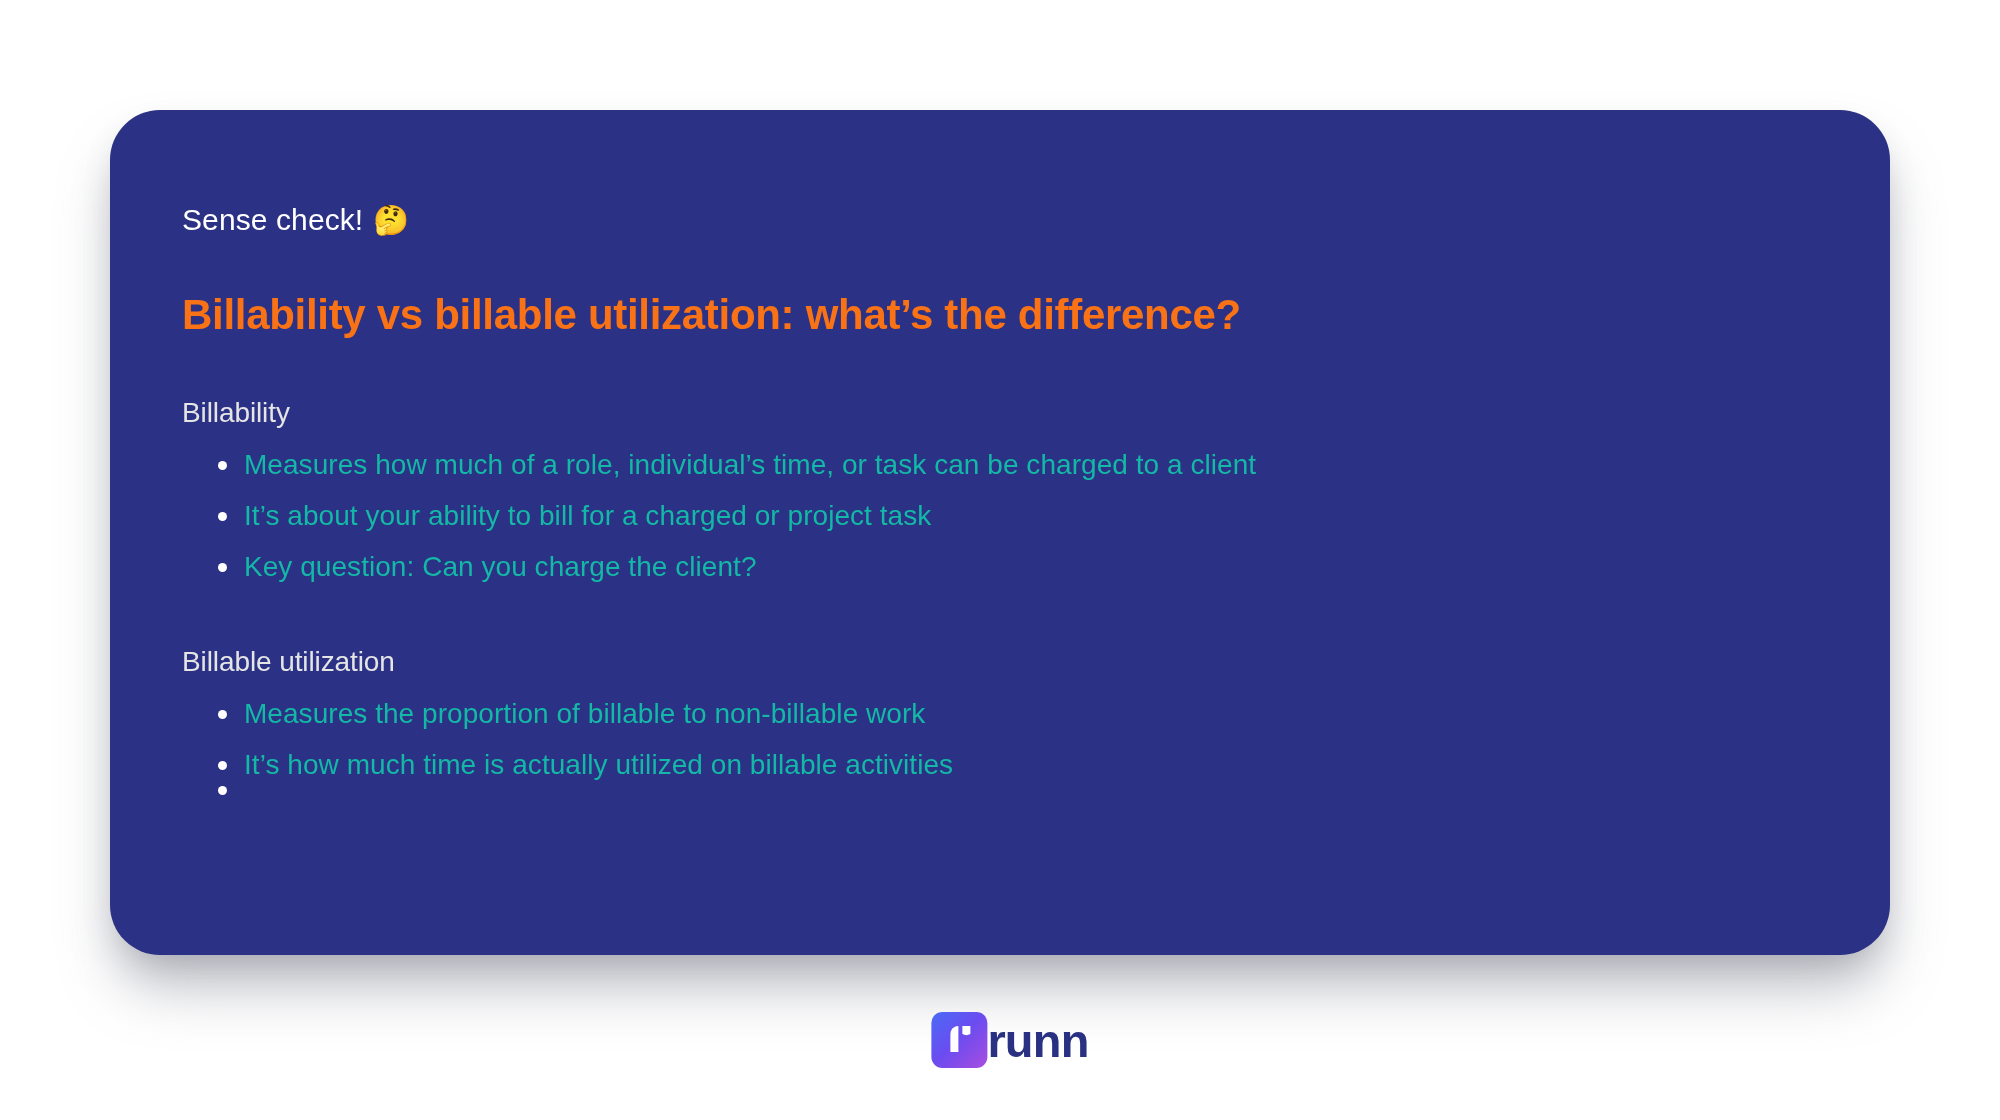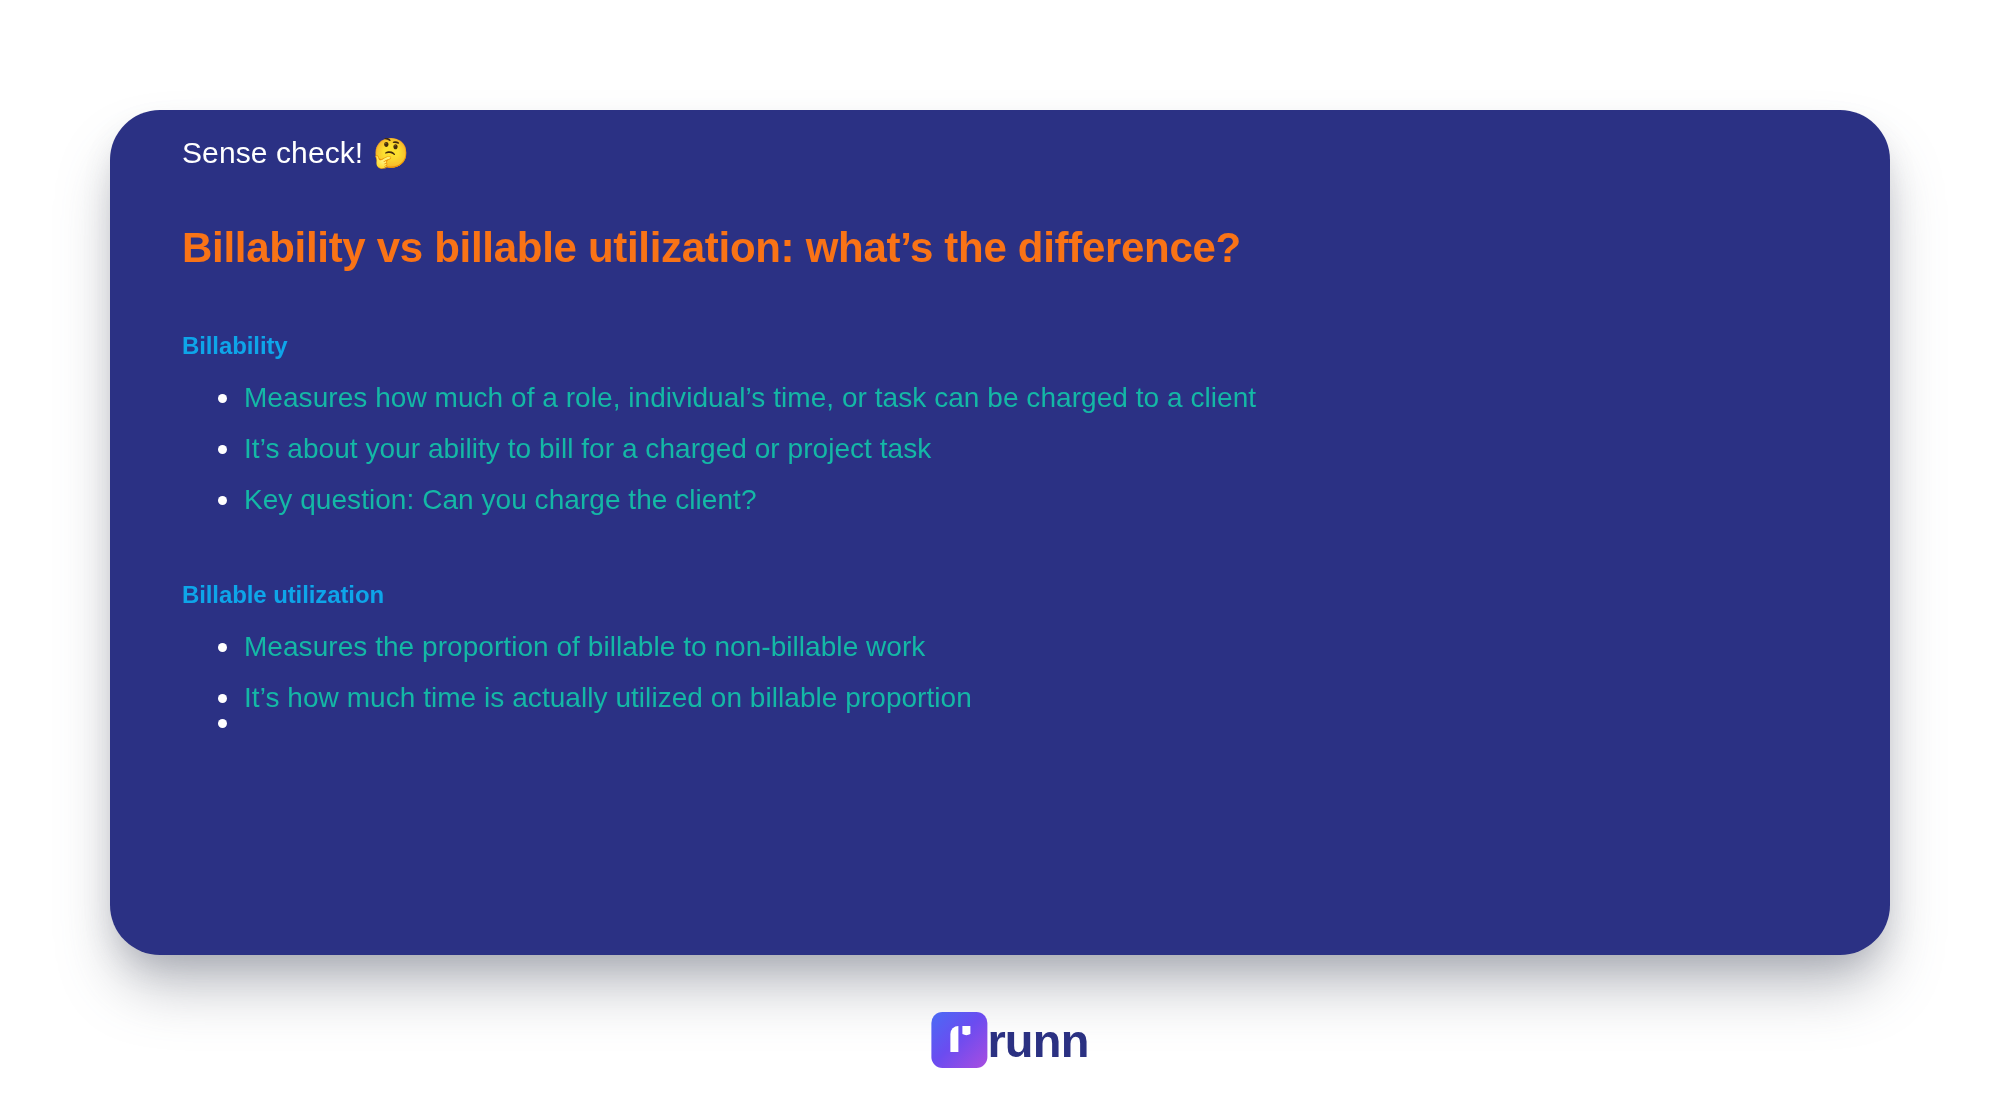--- a/index.html
+++ b/index.html
@@ -25,21 +25,21 @@
   
   .card {
     position: absolute;
     left: 110px;
     top: 110px;
     width: 1780px;
     height: 845px;
     background: #2b3184;
     border-radius: 50px;
     box-sizing: border-box;
-    padding: 24px 72px 0 72px;
+    padding: 91px 72px 0 72px;
     box-shadow: 0 38px 60px -8px rgba(90,95,110,0.40),
                 0 16px 34px -10px rgba(90,95,110,0.28);
   }
 
   
   .eyebrow {
     color: #ffffff;
     font-size: 30px;
     line-height: 38px;
     font-weight: 400;
@@ -67,24 +67,24 @@
   }
 
   
   .section {
     margin-top: 54px;
   }
   .section.second {
     margin-top: 52px;
   }
   .section-heading {
-    color: #0ea5e9;
-    font-size: 24px;
+    color: #e5e5e5;
+    font-size: 28px;
     line-height: 36px;
-    font-weight: 700;
+    font-weight: 400;
     letter-spacing: -0.1px;
   }
 
   .bullets {
     list-style: none;
     margin: 8px 0 0 0;
     padding: 0;
   }
   .bullet {
     position: relative;
@@ -176,21 +176,21 @@
 
     <div class="section second">
       <div class="section-heading">Billable utilization</div>
       <ul class="bullets">
         <li class="bullet">
           <span class="bullet-marker"></span>
           <span class="bullet-text"><span>Measures the proportion of billable to non-billable work</span></span>
         </li>
         <li class="bullet">
           <span class="bullet-marker"></span>
-          <span class="bullet-text"><span>It’s how much time is actually </span><b>utilized</b><span> on billable proportion</span></span>
+          <span class="bullet-text"><span>It’s how much time is actually </span><b>utilized</b><span> on billable activities</span></span>
         </li>
         <li class="bullet">
           <span class="bullet-marker"></span>
         </li>
       </ul>
     </div>
 
   </div>
 
   <div class="logo">

